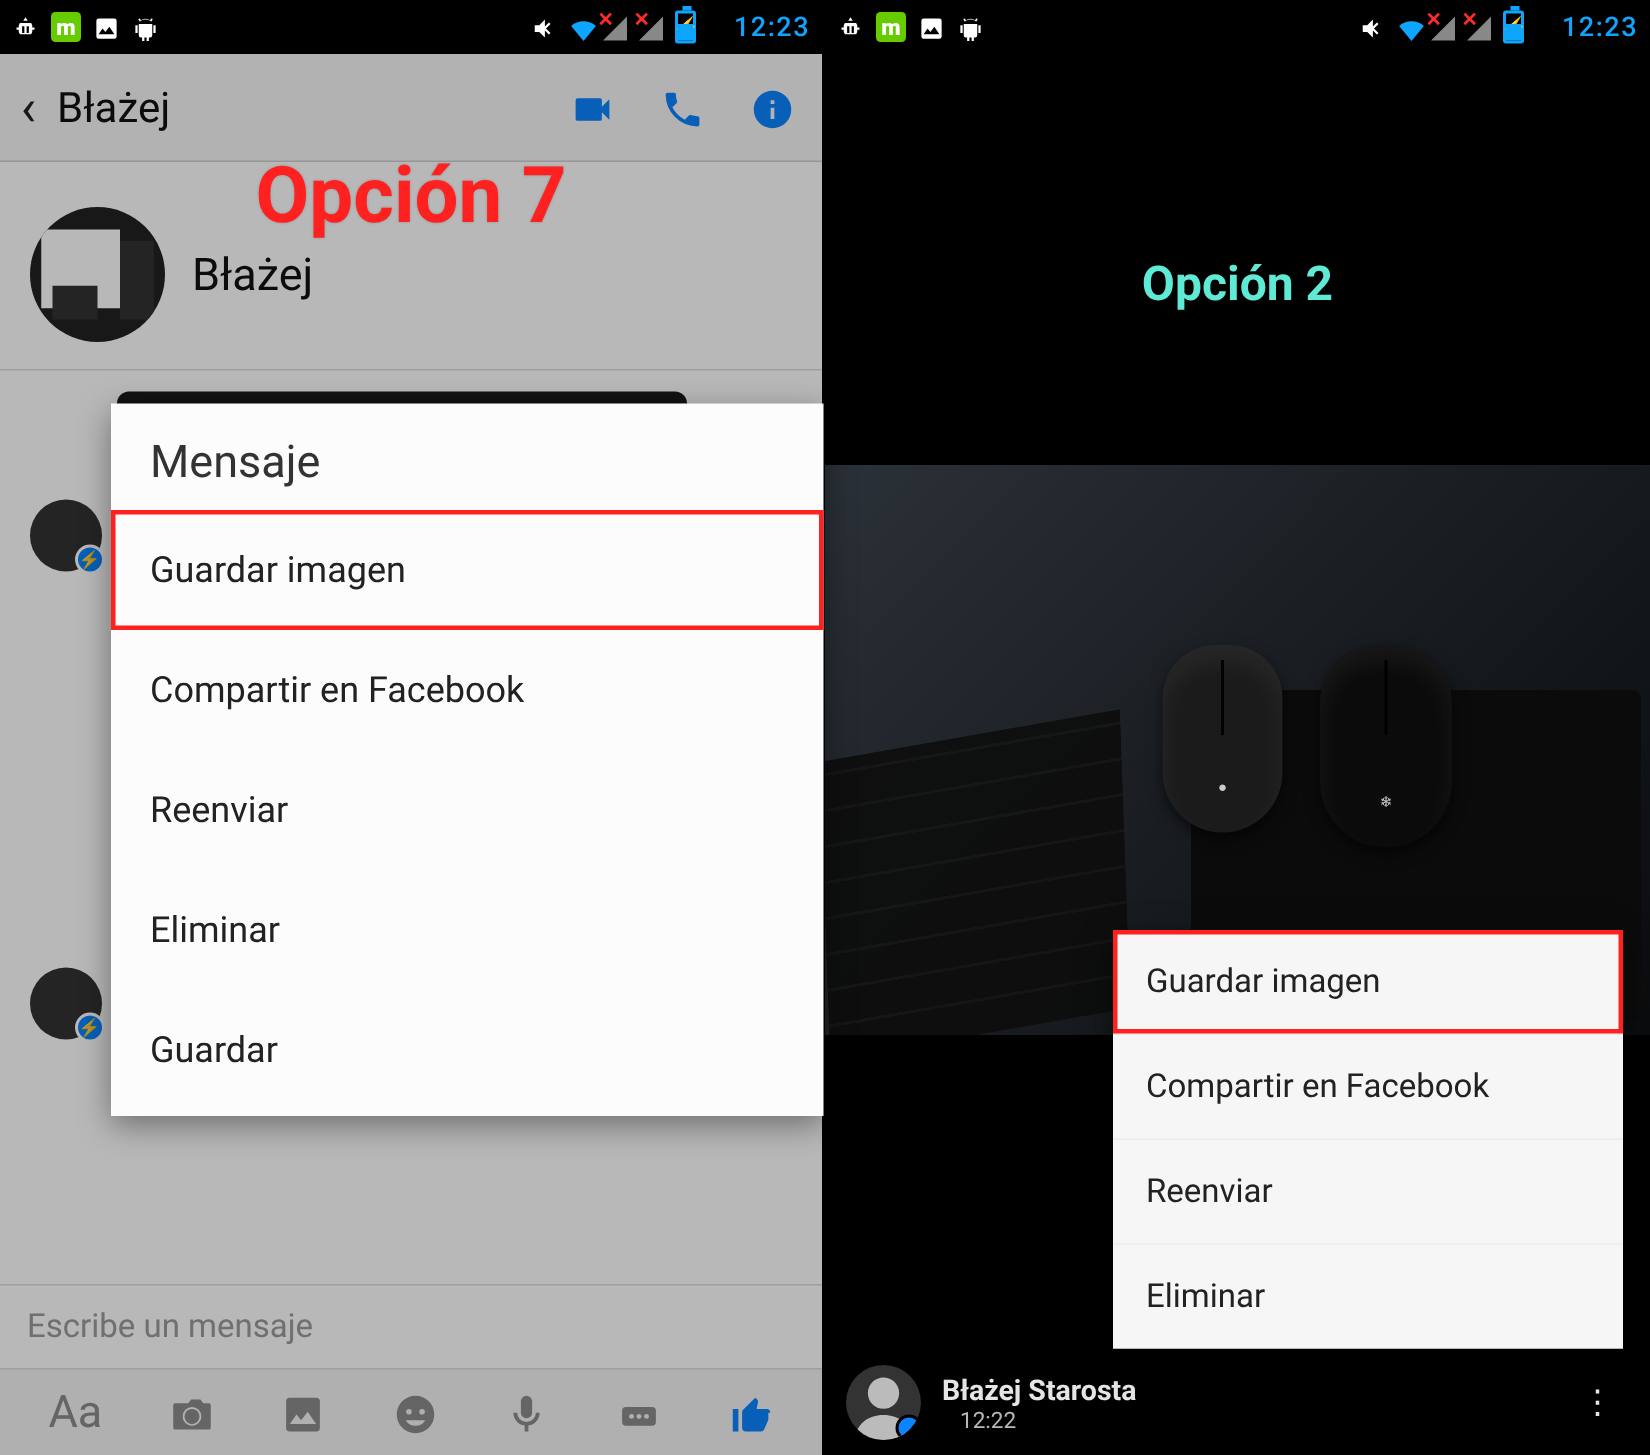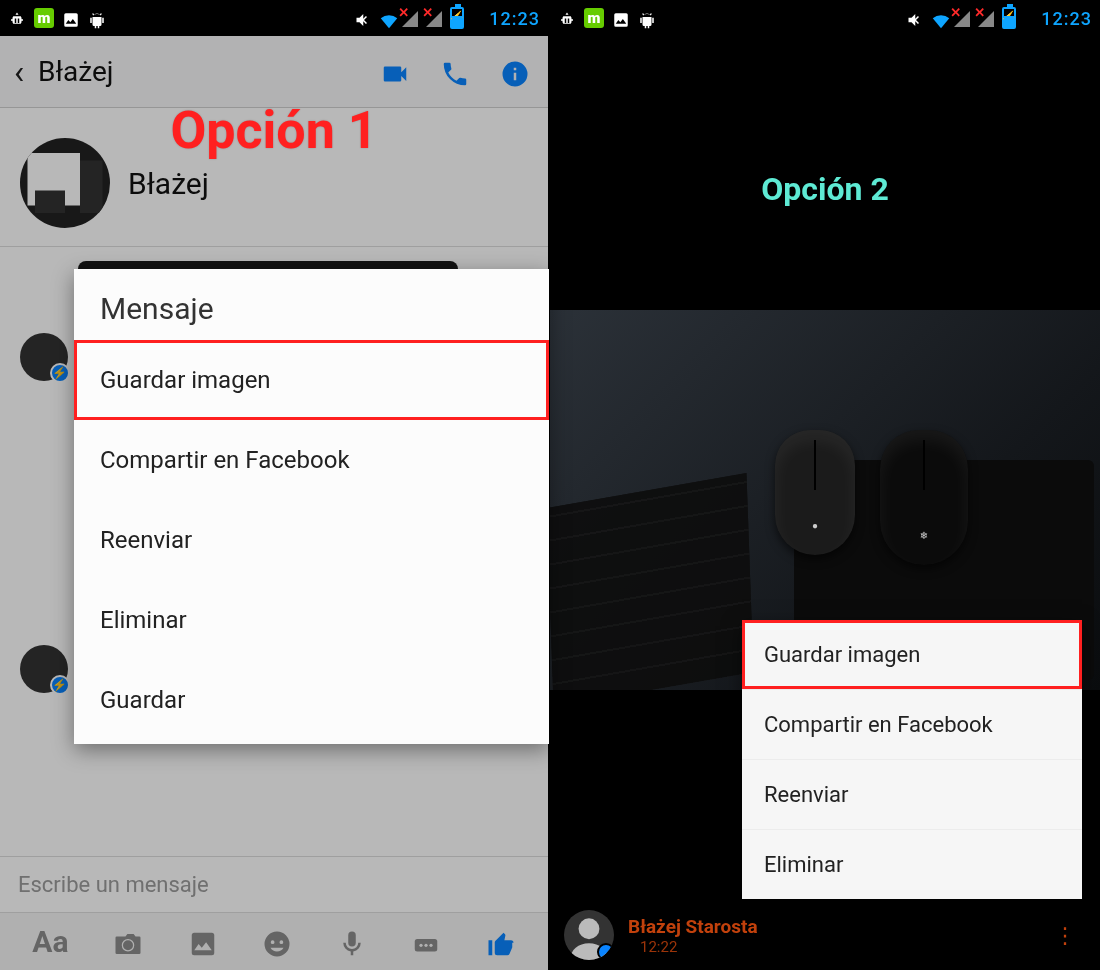--- a/index.html
+++ b/index.html
@@ -163,21 +163,21 @@
     position:absolute; width:80px; height:125px; background:#111; border-radius:44px 44px 50px 50px;
     box-shadow:inset 0 10px 18px rgba(255,255,255,.06), 0 4px 10px rgba(0,0,0,.6);
   }
   .mouse::before { content:""; position:absolute; top:10px; left:50%; width:2px; height:50px; background:#000; transform:translateX(-50%);}
   .mouse.m1 { left:225px; top:120px; background:#1b1b1b;}
   .mouse.m2 { left:330px; top:120px; background:#0b0b0b; width:88px; height:135px;}
   .mouse .logo { position:absolute; bottom:24px; left:0; right:0; text-align:center; color:#ccc; font-size:10px;}
 
   .sender-bar {
     position:absolute; left:0; right:0; bottom:0; height:70px; background:#000;
-    display:flex; align-items:center; gap:14px; padding:0 14px; color:#c2410c;
+    display:flex; align-items:center; gap:14px; padding:0 14px; color:#e5e5e5;
   }
   .sender-bar .sender-avatar {
     width:50px; height:50px; border-radius:50%; background:#333; position:relative; overflow:hidden;
   }
   .sender-bar .sender-avatar .badge {
     position:absolute; right:-1px; bottom:-1px; width:18px; height:18px; border-radius:50%;
     background:#0a84ff; border:2px solid #000;
   }
   .sender-bar .sender-info .sname { font-weight:700; font-size:19px;}
   .sender-bar .sender-info .stime { font-size:15px; opacity:.8;margin-left:12px;}
@@ -313,21 +313,21 @@
           </svg>
       </div>
     </div>
   </div>
 
   <div class="chat-input-bar">
     <span>Escribe un mensaje</span>
   </div>
 
   <div class="chat-action-bar">
-    <span class="act" style="font-weight:700;text-align:center;">Aa</span>
+    <span class="act" style="font-weight:400;text-align:center;">Aa</span>
     <span class="act">
       <svg class="ic" viewBox="0 0 24 24">
           <path d="M12 9a4 4 0 1 0 0 8 4 4 0 0 0 0-8zm9-3h-3l-1.5-2h-5L10 6H3a1 1 0 0 0-1 1v12a1 1 0 0 0 1 1h18a1 1 0 0 0 1-1V7a1 1 0 0 0-1-1zm-9 12a5 5 0 1 1 0-10 5 5 0 0 1 0 10z"></path>
         </svg>
     </span>
     <span class="act">
       <svg class="ic" viewBox="0 0 24 24">
           <path d="M21 19V5a2 2 0 0 0-2-2H5a2 2 0 0 0-2 2v14a2 2 0 0 0 2 2h14a2 2 0 0 0 2-2zM8.5 12l2.5 3 3.5-4.5L19 17H5l3.5-5z"></path>
         </svg>
     </span>
@@ -351,21 +351,21 @@
     </span>
     <span class="act like">
       <svg class="ic" viewBox="0 0 24 24">
           <path d="M2 21h3V9H2v12zM22 11a2 2 0 0 0-2-2h-5.3l.8-3.8V5a1.5 1.5 0 0 0-.45-1L14 3l-6.6 6.6A2 2 0 0 0 7 11v8a2 2 0 0 0 2 2h8a2 2 0 0 0 1.85-1.23l2.03-4.74c.08-.2.12-.42.12-.63V11z"></path>
         </svg>
     </span>
   </div>
 
   <div class="dim-overlay"></div>
 
-  <div class="overlay-title-left">Opción 1</div>
+  <div class="overlay-title-left">Opción 7</div>
 
   <div class="popup">
     <div class="popup-title">Mensaje</div>
     <div class="popup-item hl">Guardar imagen</div>
     <div class="popup-item">Compartir en Facebook</div>
     <div class="popup-item">Reenviar</div>
     <div class="popup-item">Eliminar</div>
     <div class="popup-item">Guardar</div>
   </div>
 </div>

